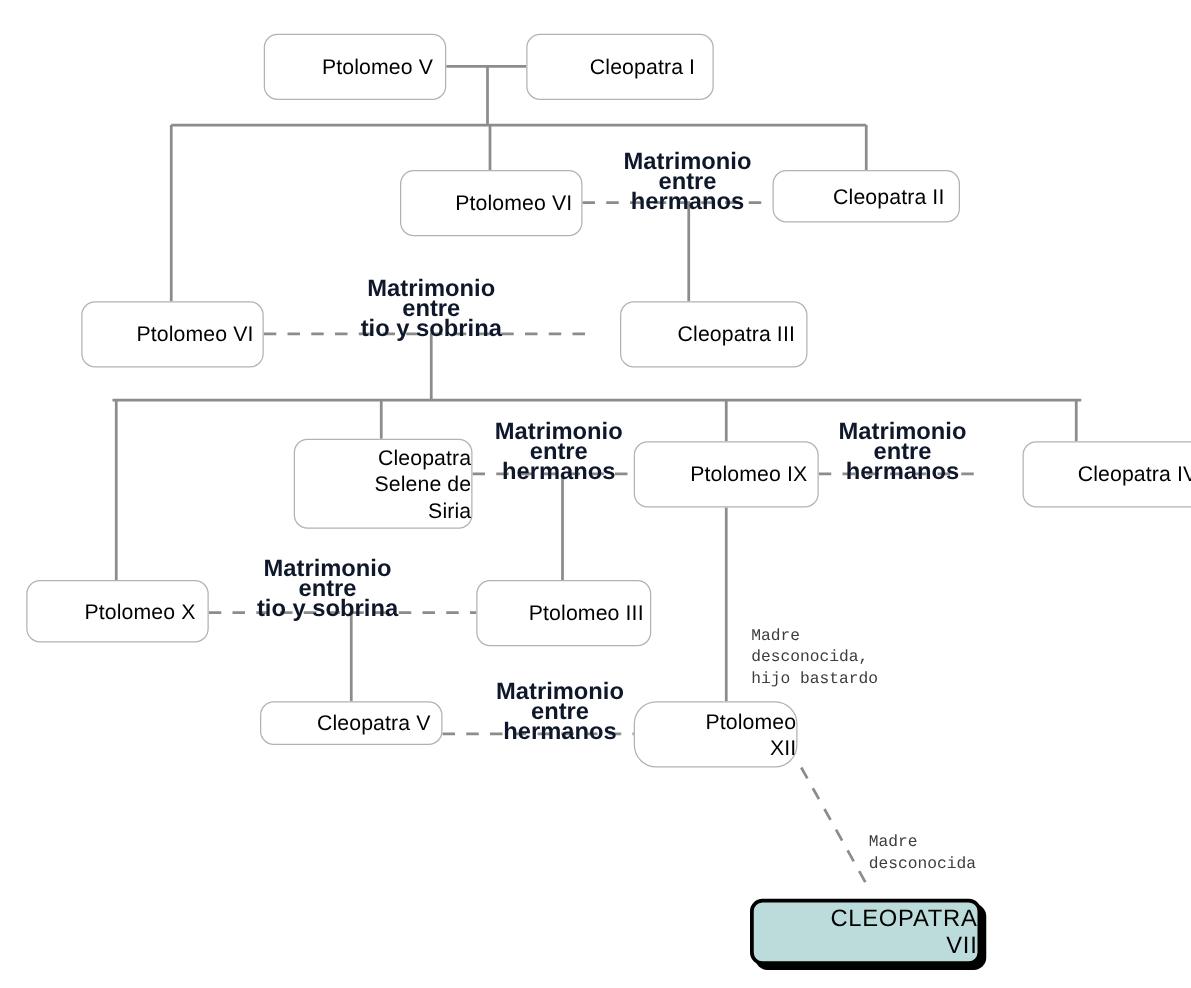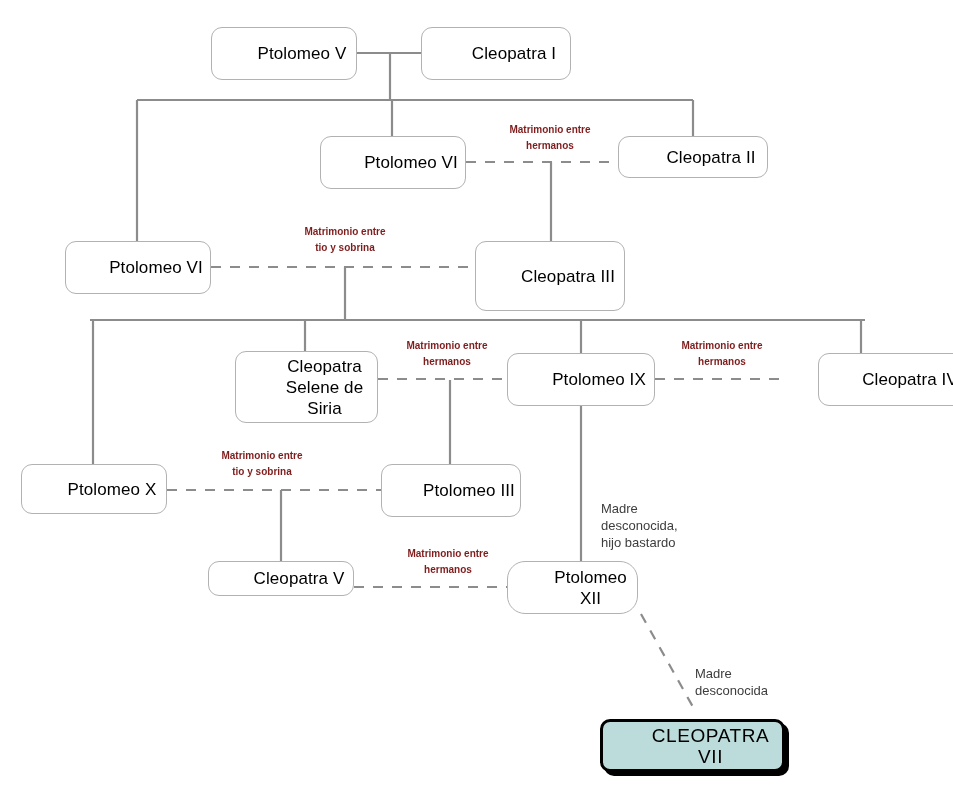--- a/index.html
+++ b/index.html
@@ -22,55 +22,56 @@
   }
   .node{
     position:absolute;
     box-sizing:border-box;
     background:#ffffff;
     border:1.6px solid #b2b2b2;
     border-radius:11px;
     display:flex;
     align-items:center;
     justify-content:center;
-    text-align:center;
+    text-align:right;
     color:#000000;
     font-size:17px;
     line-height:21px;
     letter-spacing:.1px;
     white-space:pre-line;
     z-index:3;
     padding-left:36px;
   }
   .node.highlight{
     background:#bcdcdc;
     border:3px solid #000000;
     border-radius:10px;
     box-shadow:4px 4px 0 0 #000000;
     font-size:19px;
     letter-spacing:.6px;
   }
   .marriage-label{
     position:absolute;
-    color:#7f1d1d;
-    font-size:10px;
+    color:#0f172a;
+    font-size:19px;
     font-weight:bold;
     line-height:16px;
     text-align:center;
     white-space:pre-line;
     z-index:4;
   }
   .note{
     position:absolute;
     color:#3d3d3d;
     font-size:13px;
     line-height:17px;
     text-align:left;
     white-space:pre-line;
     z-index:4;
+    font-family:Liberation Mono, monospace;
   }
 </style>
 </head>
 <body>
 
 <div id="canvas">
 
   <svg id="wires" viewBox="0 0 953 790" xmlns="http://www.w3.org/2000/svg">
     <g id="solid-edges" fill="none" stroke="#8c8c8c" stroke-width="2.2" stroke-linecap="butt">
         <path d="M357,53 H421"></path>
@@ -100,21 +101,21 @@
         <path d="M641,614 L693,707"></path>
       </g>
   </svg>
 
   <div id="nodes-layer">
       <div class="node" style="left: 211px; top: 27px; width: 146px; height: 53px;">Ptolomeo V</div>
       <div class="node" style="left: 421px; top: 27px; width: 150px; height: 53px;">Cleopatra I</div>
       <div class="node" style="left: 320px; top: 136px; width: 146px; height: 53px;">Ptolomeo VI</div>
       <div class="node" style="left: 618px; top: 136px; width: 150px; height: 42px;">Cleopatra II</div>
       <div class="node" style="left: 65px; top: 241px; width: 146px; height: 53px;">Ptolomeo VI</div>
-      <div class="node" style="left: 475px; top: 241px; width: 150px; height: 70px;">Cleopatra III</div>
+      <div class="node" style="left: 496px; top: 241px; width: 150px; height: 53px;">Cleopatra III</div>
       <div class="node" style="left: 235px; top: 351px; width: 143px; height: 72px;">Cleopatra
 Selene de Siria</div>
       <div class="node" style="left: 507px; top: 353px; width: 148px; height: 53px;">Ptolomeo IX</div>
       <div class="node" style="left: 786px; top: 353px; width: 148px; height: 53px; margin-left: 32px;">Cleopatra IV</div>
       <div class="node" style="left: 21px; top: 464px; width: 146px; height: 50px;">Ptolomeo X</div>
       <div class="node" style="left: 381px; top: 464px; width: 140px; height: 53px;">Ptolomeo III</div>
       <div class="node" style="left: 208px; top: 561px; width: 146px; height: 35px;">Cleopatra V</div>
       <div class="node" style="left: 507px; top: 561px; width: 131px; height: 53px; border-radius: 18px;">Ptolomeo XII</div>
       <div class="node highlight" style="left: 600px; top: 707px; width: 185px; height: 53px; margin-top: 12px;">CLEOPATRA VII</div>
     </div>

